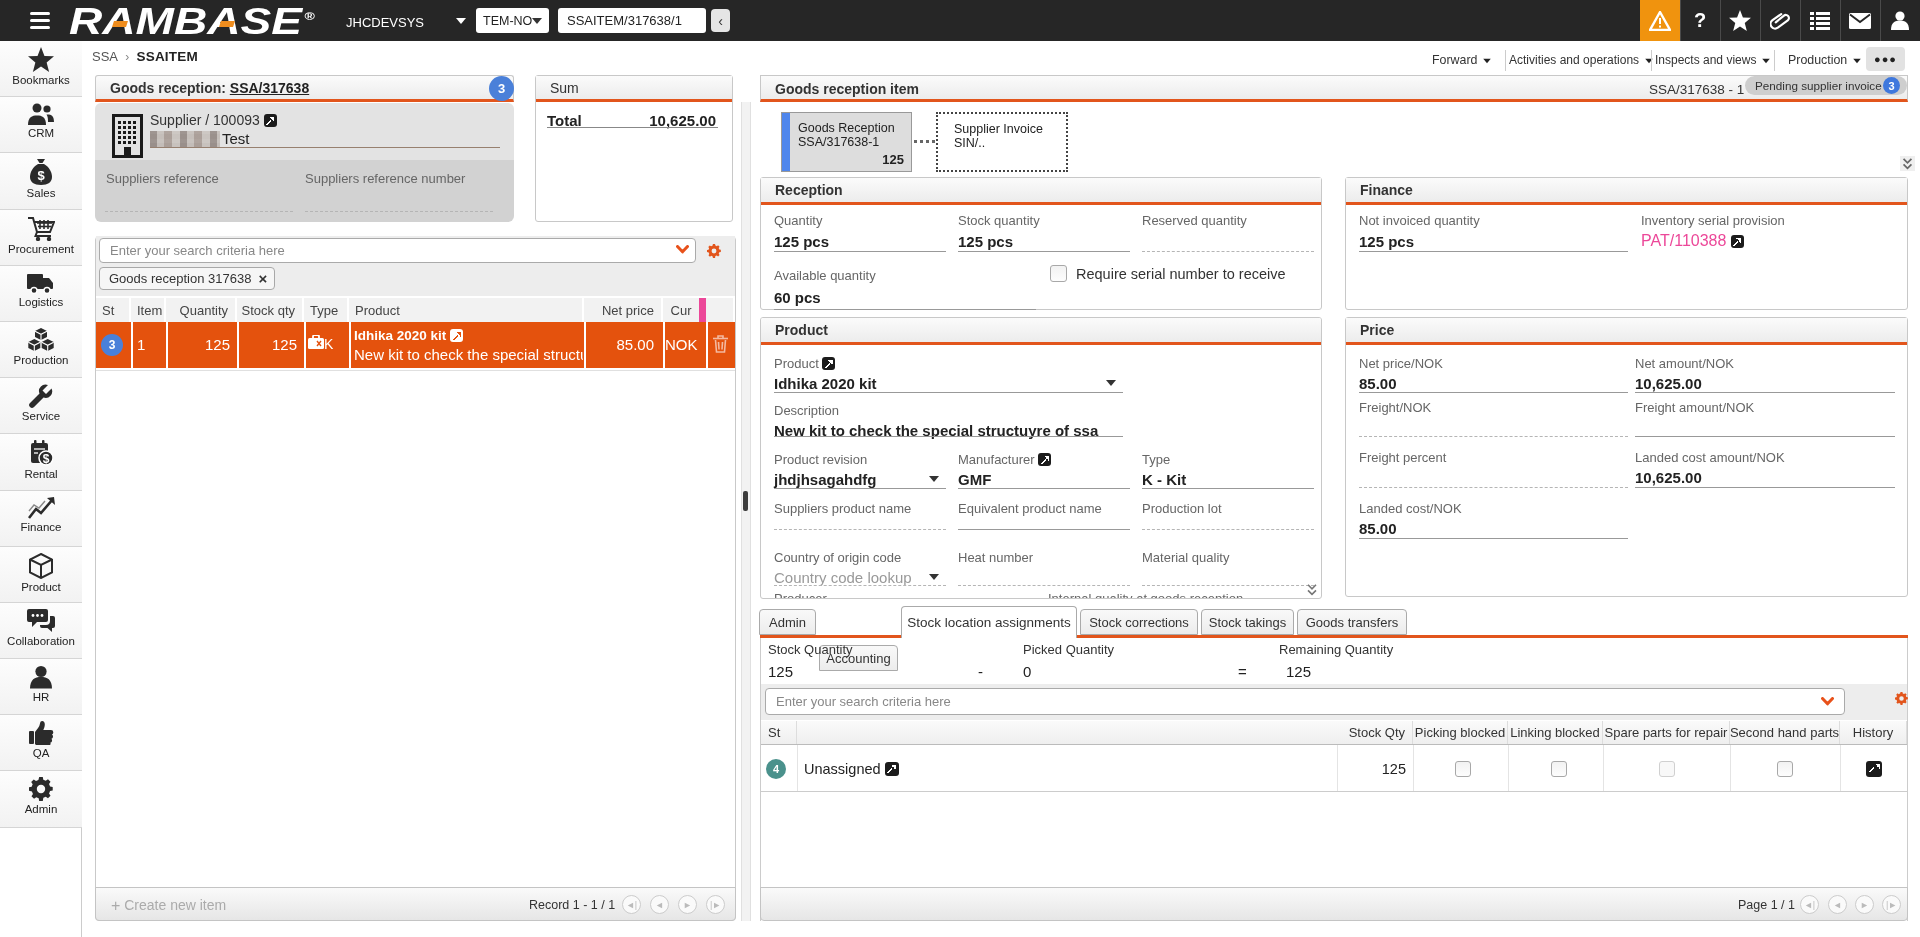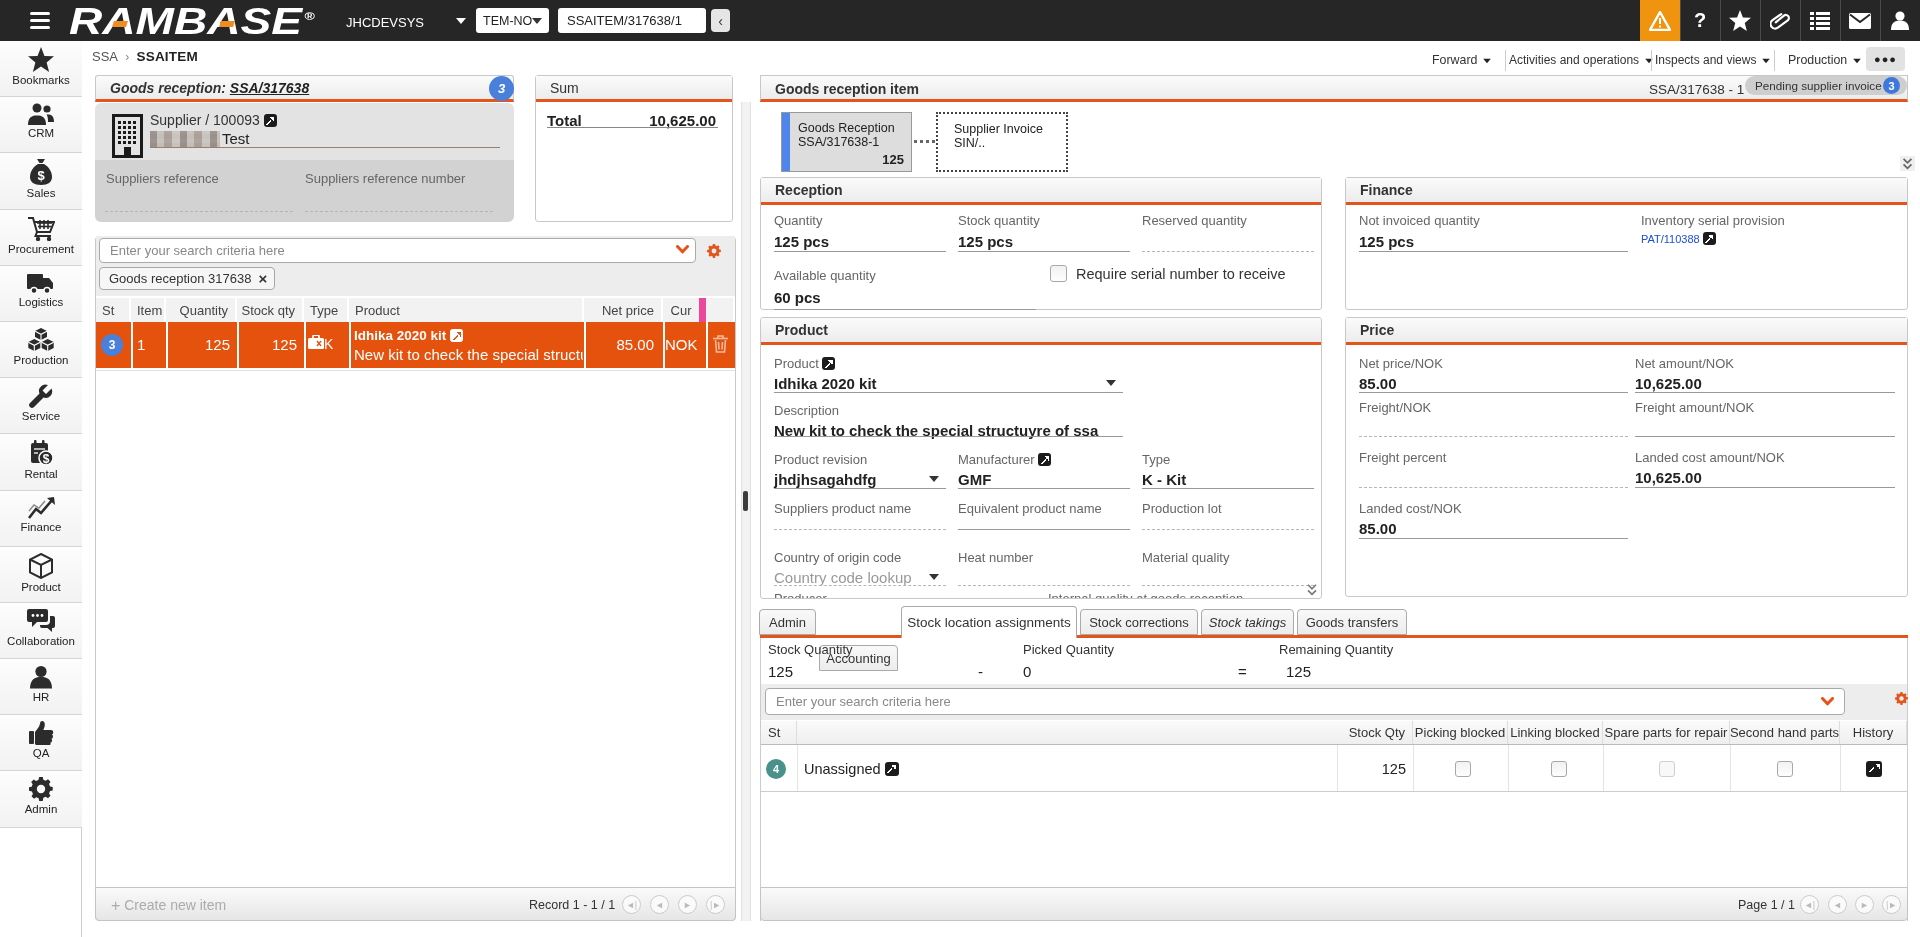--- a/index.html
+++ b/index.html
@@ -289,21 +289,21 @@
     <span style="position:absolute; left:75px; top:1px; width:1px; height:21px; background:#ccc;"></span>
     <span style="position:absolute; left:79px; top:4px; white-space:nowrap; font-size:12px;">Activities and operations<span class="dcaret" style="transform:scale(.75); border-top-color:#222; margin-left:5px;"></span></span>
     <span style="position:absolute; left:221px; top:1px; width:1px; height:21px; background:#ccc;"></span>
     <span style="position:absolute; left:225px; top:4px; white-space:nowrap; font-size:12px;">Inspects and views<span class="dcaret" style="transform:scale(.75); border-top-color:#222; margin-left:5px;"></span></span>
     <span style="position:absolute; left:344px; top:1px; width:1px; height:21px; background:#ccc;"></span>
     <span style="position:absolute; left:358px; top:4px; white-space:nowrap; font-size:12.4px;">Production<span class="dcaret" style="transform:scale(.75); border-top-color:#222; margin-left:5px;"></span></span>
     <span style="position:absolute; left:436px; top:-2px; width:39px; height:24px; background:#e2e2e2; border-radius:4px; display:flex; align-items:center; justify-content:center; font-size:11px; letter-spacing:1px; color:#222;">●●●</span>
   </div>
 
 <div class="panel" style="left:95px; top:75px; width:419px; height:147px; border:none; background:none;">
-  <div class="panel-head" style="border:1px solid #c8c8c8; border-bottom:3px solid #e2551c; border-radius:3px 3px 0 0; position:relative;font-style:italic;">
+  <div class="panel-head" style="border:1px solid #c8c8c8; border-bottom:3px solid #e2551c; border-radius:3px 3px 0 0; position:relative;">
     <span style="font-weight:600;">Goods reception:&nbsp;</span>
       <span style="font-weight:bold; text-decoration:underline; color:#222;">SSA/317638</span>
     <div class="badge" style="position:absolute; right:-1px; top:0px; width:25px; height:25px; background:#4a80d9; font-size:13px;">3</div>
   </div>
   <div style="position:absolute; left:0px; top:28px; width:419px; height:119px; border-radius:6px; overflow:hidden;">
     <div style="position:absolute; inset:0 0 62px 0; background:#e3e3e3;"></div>
     <div style="position:absolute; inset:57px 0 0 0; background:#d2d2d2;"></div>
 
     <svg style="position:absolute; left:17px; top:11px;" width="31" height="44" viewBox="0 0 31 44">
       <rect x="1.5" y="1.5" width="28" height="41" fill="none" stroke="#1a1a1a" stroke-width="3"></rect>
@@ -462,21 +462,21 @@
   <div class="cb" style="left:289px; top:87px; width:17px; height:17px;"></div>
   <div style="position:absolute; left:315px; top:88px; font-size:14.5px; color:#333;">Require serial number to receive</div>
 </div>
 
 <div class="panel" style="left:1345px; top:177px; width:563px; height:133px;">
   <div class="panel-head">Finance</div>
   <div class="flabel" style="left:13px; top:35px;">Not invoiced quantity</div>
   <div class="fval" style="left:13px; top:55px;">125 pcs</div>
   <div class="uline" style="left:13px; top:73px; width:269px;"></div>
   <div class="flabel" style="left:295px; top:35px;">Inventory serial provision</div>
-  <div style="position:absolute; left:295px; top:54px; font-size:11px; color:#1d4ed8;">PAT/110388 <span class="linkic"></span></div>
+  <div style="position:absolute; left:295px; top:54px; font-size:16px; color:#ec4899;">PAT/110388 <span class="linkic"></span></div>
 </div>
 
 <div class="panel" style="left:760px; top:317px; width:562px; height:282px; overflow:hidden;">
   <div class="panel-head">Product</div>
   <div class="flabel" style="left:13px; top:38px;">Product <span class="linkic"></span></div>
   <div class="fval" style="left:13px; top:57px;">Idhika 2020 kit</div>
   <div class="dcaret" style="position:absolute; left:345px; top:62px;"></div>
   <div class="uline" style="left:13px; top:74px; width:349px;"></div>
   <div class="flabel" style="left:13px; top:85px;">Description</div>
   <div class="fval" style="left:13px; top:104px;">New kit to check the special structuyre of ssa</div>
@@ -536,21 +536,21 @@
   <div class="fval" style="left:13px; top:202px;">85.00</div>
   <div class="uline" style="left:13px; top:220px; width:269px;"></div>
 </div>
 
 <div class="abs" style="left:760px; top:636px; width:1148px; height:285px; border-left:1px solid #ccc; border-right:1px solid #ccc; background:#fff;"></div>
 <div class="abs" style="left:760px; top:635px; width:1148px; height:3px; background:#e2551c;"></div>
 <div class="tab" style="left:759px; width:57px;">Admin</div>
 <div class="tab" style="left:819px; width:79px;margin-top:36px;">Accounting</div>
 <div class="tab active" style="left:901px; width:176px;">Stock location assignments</div>
 <div class="tab" style="left:1080px; width:118px;">Stock corrections</div>
-<div class="tab" style="left:1201px; width:93px;font-style:italic;">Stock takings</div>
+<div class="tab" style="left:1201px; width:93px;">Stock takings</div>
 <div class="tab" style="left:1297px; width:110px;">Goods transfers</div>
 
 <div class="flabel" style="left:768px; top:642px; color:#333;">Stock Quantity</div>
 <div class="flabel" style="left:1023px; top:642px; color:#333;">Picked Quantity</div>
 <div class="flabel" style="left:1279px; top:642px; color:#333;">Remaining Quantity</div>
 <div class="abs" style="left:768px; top:663px; font-size:15px; color:#222;">125</div>
 <div class="abs" style="left:978px; top:663px; font-size:15px; color:#222;">-</div>
 <div class="abs" style="left:1023px; top:663px; font-size:15px; color:#222;">0</div>
 <div class="abs" style="left:1238px; top:663px; font-size:15px; color:#222;">=</div>
 <div class="abs" style="left:1286px; top:663px; font-size:15px; color:#222;">125</div>

